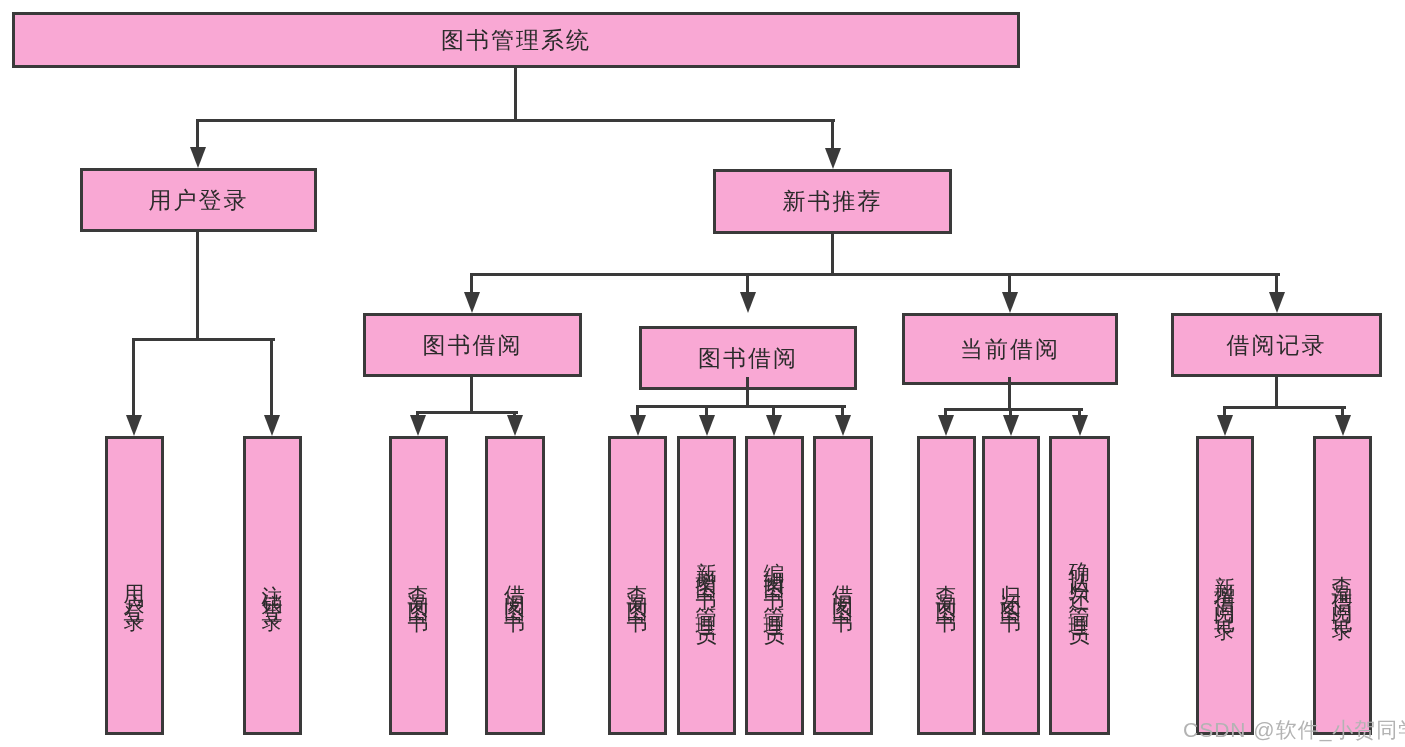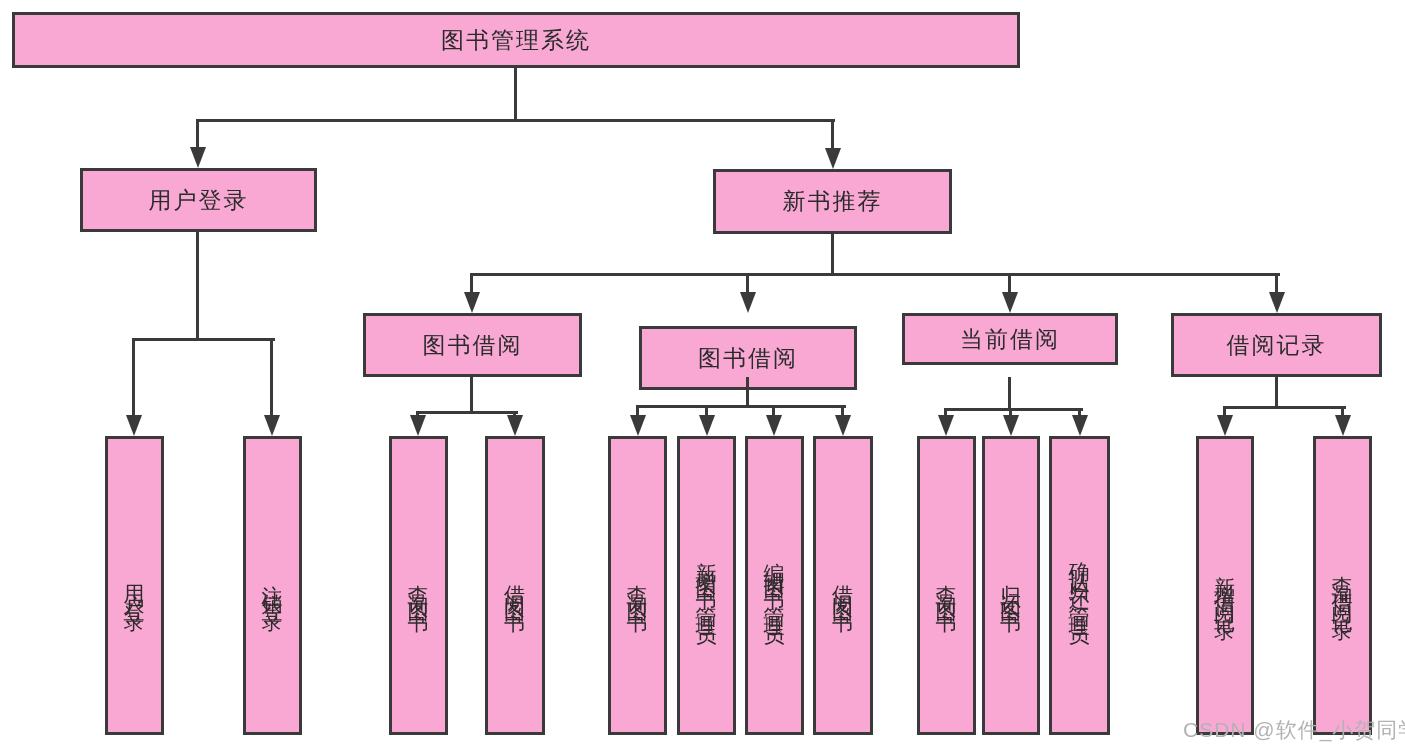--- a/index.html
+++ b/index.html
@@ -70,21 +70,21 @@
   <div class="box hbox" style="left:12px; top:12px; width:1008px; height:56px;">图书管理系统</div>
 
   <div class="box hbox" style="left:80px; top:168px; width:237px; height:64px;">用户登录</div>
 
   <div class="box hbox" style="left:713px; top:169px; width:239px; height:65px;">新书推荐</div>
 
   <div class="box hbox" style="left:363px; top:313px; width:219px; height:64px;">图书借阅</div>
 
   <div class="box hbox" style="left:639px; top:326px; width:218px; height:64px;">图书借阅</div>
 
-  <div class="box hbox" style="left:902px; top:313px; width:216px; height:52px;">当前借阅</div>
+  <div class="box hbox" style="left:902px; top:313px; width:216px; height:72px;">当前借阅</div>
 
   <div class="box hbox" style="left:1171px; top:313px; width:211px; height:64px;">借阅记录</div>
 
   <div class="box vbox" style="left:105px; top:436px; width:59px; height:299px;">用户登录</div>
   <div class="box vbox" style="left:243px; top:436px; width:59px; height:299px;">注销登录</div>
 
   <div class="box vbox" style="left:389px; top:436px; width:59px; height:299px;">查询图书</div>
   <div class="box vbox" style="left:485px; top:436px; width:60px; height:299px;">借阅图书</div>
 
   <div class="box vbox" style="left:608px; top:436px; width:59px; height:299px;">查询图书</div>

